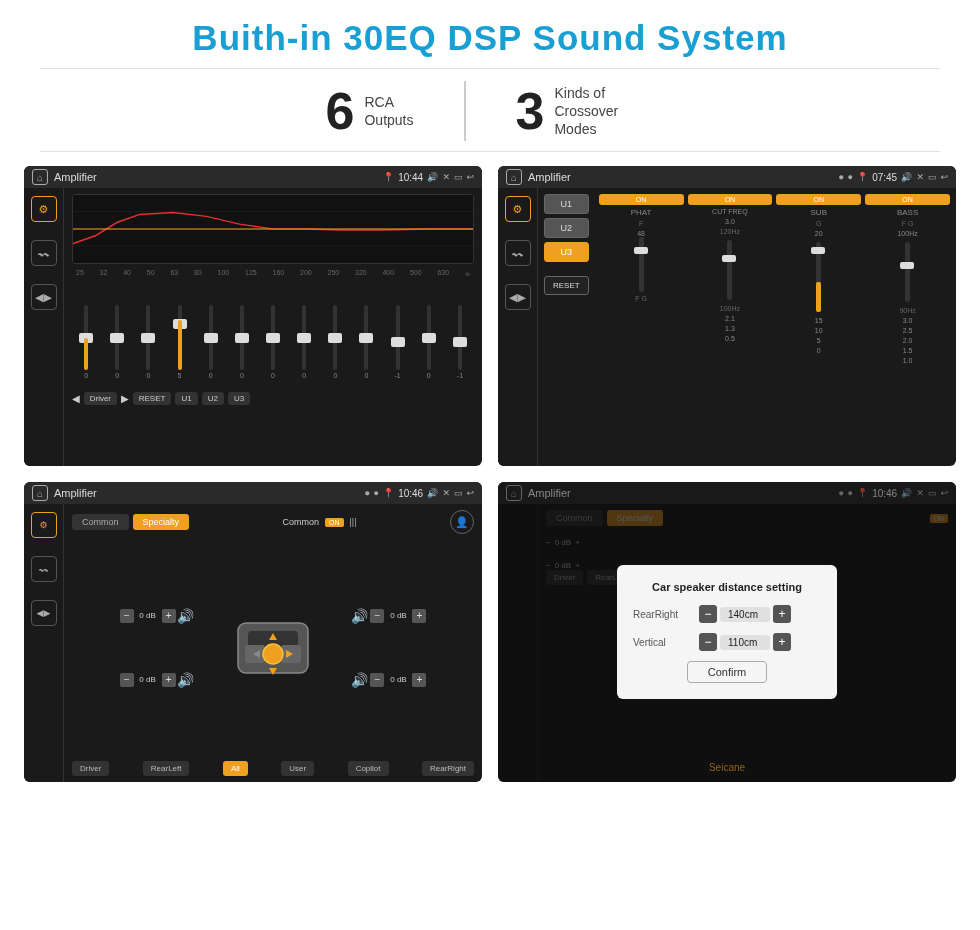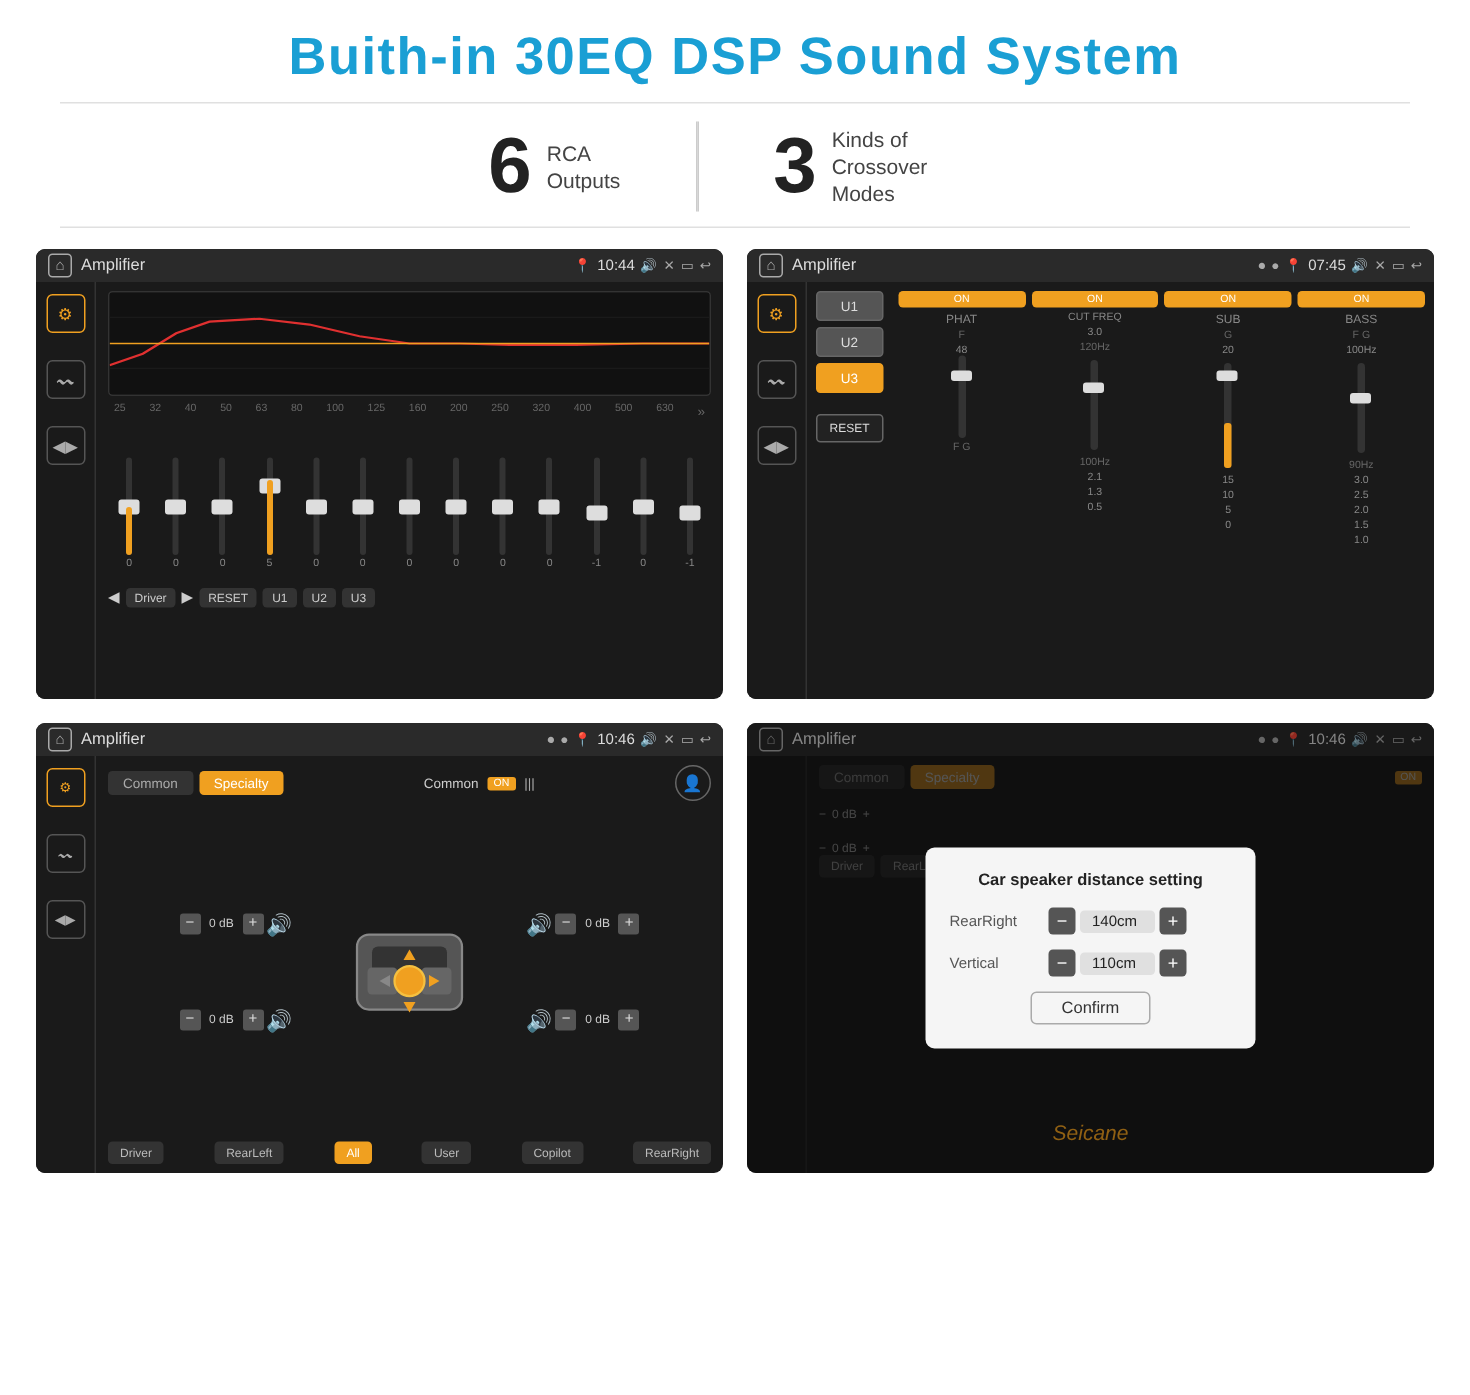--- a/index.html
+++ b/index.html
@@ -462,26 +462,25 @@
       font-size: 11px;
       color: #333;
       padding: 4px;
       cursor: pointer;
       text-align: center;
     }
 
     
     .watermark {
       position: absolute;
-      bottom: 19px;
+      bottom: 9px;
       left: 50%;
       transform: translateX(-50%);
-      font-size: 14px;
+      font-size: 10px;
       color: #f0a020;
-      font-style: italic;
       z-index: 5;
     }
 
     
     .eq-svg {
       position: absolute;
       top: 0; left: 0;
       width: 100%; height: 100%;
     }
 

